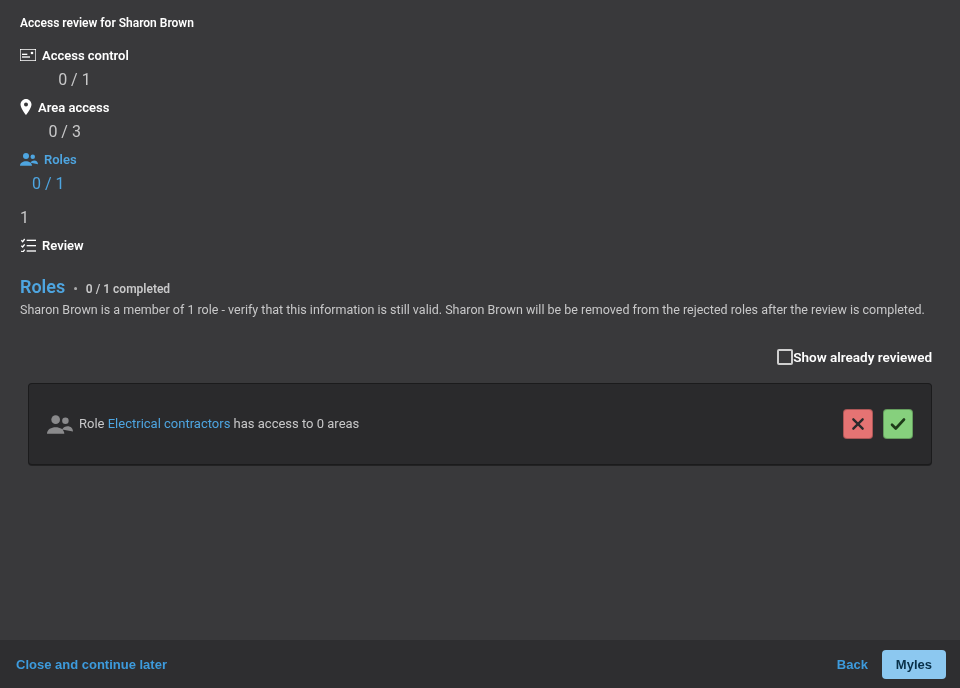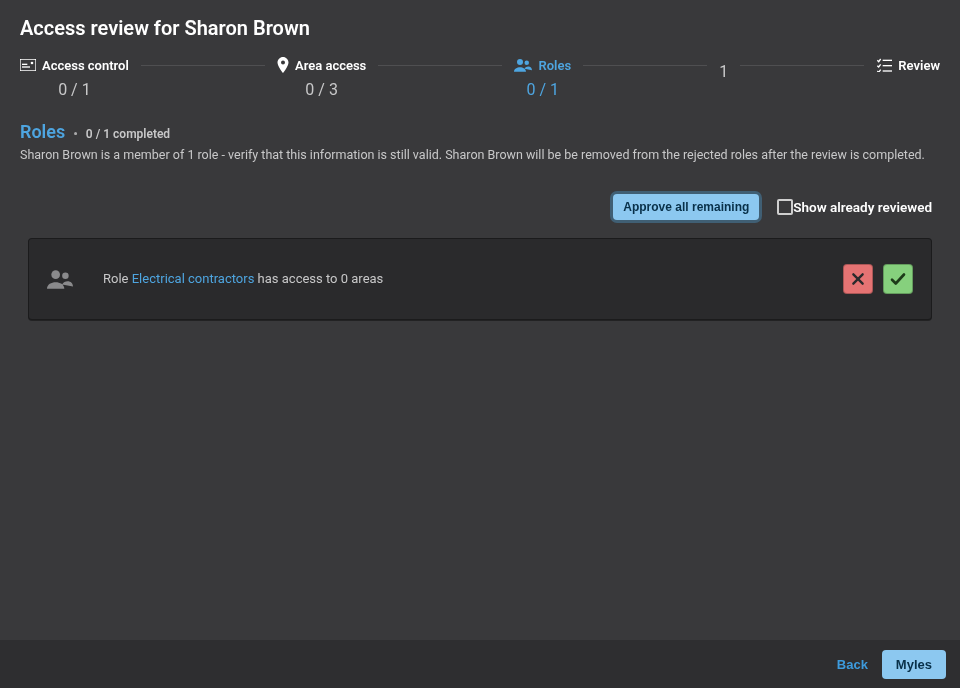--- a/index.html
+++ b/index.html
@@ -26,32 +26,33 @@
     color:var(--txt);
     font-family:"Segoe UI",Roboto,Arial,sans-serif;
     font-size:13px;
     position:relative;
     overflow:hidden;
   }
 
   
   .page-title{
     padding:16px 20px 8px 20px;
-    font-size:20px;
+    font-size:12px;
     font-weight:600;
     color:#fff;
   }
 
   
   .stepper{
     display:flex;
     align-items:flex-start;
     padding:8px 20px 0 20px;
     gap:0;
     white-space:nowrap;
+    flex-direction:column;
   }
   .step{
     display:flex;
     flex-direction:column;
     align-items:center;
     position:relative;
   }
   .step-top{
     display:flex;
     align-items:center;
@@ -147,21 +148,21 @@
   
   .cards{padding:18px 28px 0 28px;}
   .card{
     background:var(--panel);
     border-radius:4px;
     border:1px solid rgba(0,0,0,0.35);
     box-shadow:0 1px 0 rgba(0,0,0,0.4);
     padding:25px 18px;
     display:flex;
     align-items:center;
-    gap:30px;
+    gap:6px;
   }
   .card-icon{color:#8a8a8c;}
   .card-icon svg{display:block;}
   .card-body{flex:1;min-width:0;}
   .card-line{font-size:13px;line-height:1.5;color:var(--muted);}
   .card-line .link{color:var(--accent);cursor:pointer;}
   .card-actions{display:flex;gap:10px;}
   .icon-btn{
     width:30px;height:30px;
     border-radius:4px;
@@ -285,21 +286,20 @@
 <div class="section">
   <div class="section-head">
     <span class="section-title">Roles</span>
     <span class="dot-sep">•</span>
     <span class="section-count">0 / 1 completed</span>
   </div>
   <div class="section-desc">Sharon Brown is a member of 1 role - verify that this information is still valid. Sharon Brown will be be removed from the rejected roles after the review is completed.</div>
 </div>
 
 <div class="toolbar">
-  <button class="approve-btn">Approve all remaining</button>
   <label class="chk-wrap">
     <span class="chk"></span>
     <span>Show already reviewed</span>
   </label>
 </div>
 
 <div class="cards">
   <div class="card">
     <span class="card-icon">
       <svg width="26" height="20" viewBox="0 0 24 18" fill="currentColor">
@@ -326,16 +326,17 @@
           <svg width="18" height="18" viewBox="0 0 24 24" fill="none" stroke="#1d3a19" stroke-width="3.5" stroke-linecap="round" stroke-linejoin="round">
               <path d="M4 13l5 5L20 6"></path>
             </svg>
         </span>
       </div>
     </div>
   </div>
 </div>
 
 <div class="footer">
+  <button class="link-btn">Close and continue later</button>
   <div class="spacer"></div>
   <button class="link-btn">Back</button>
   <button class="next-btn">Myles</button>
 </div>
 
 </body></html>

